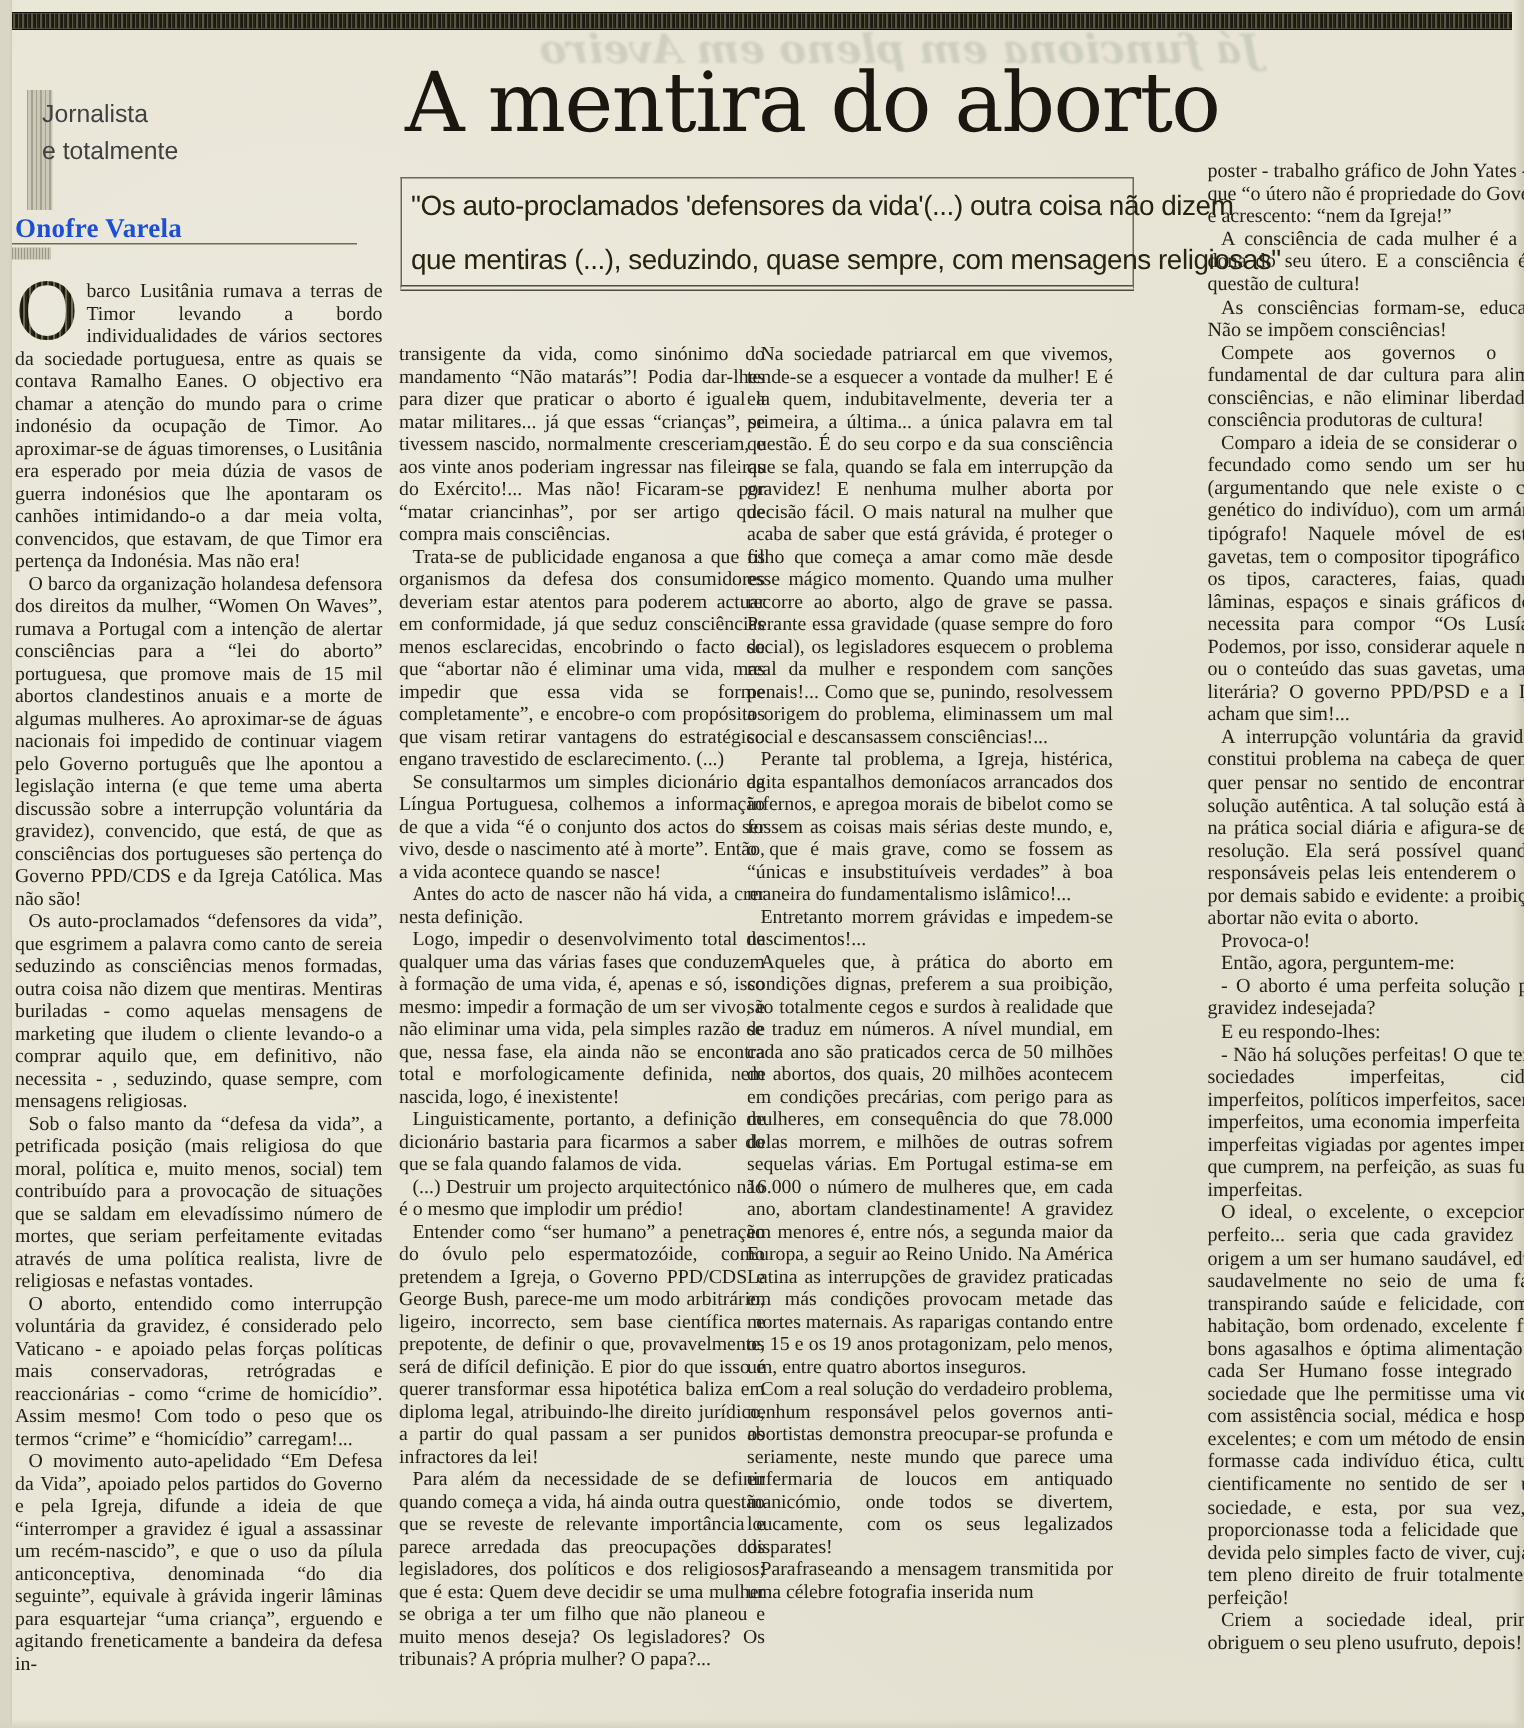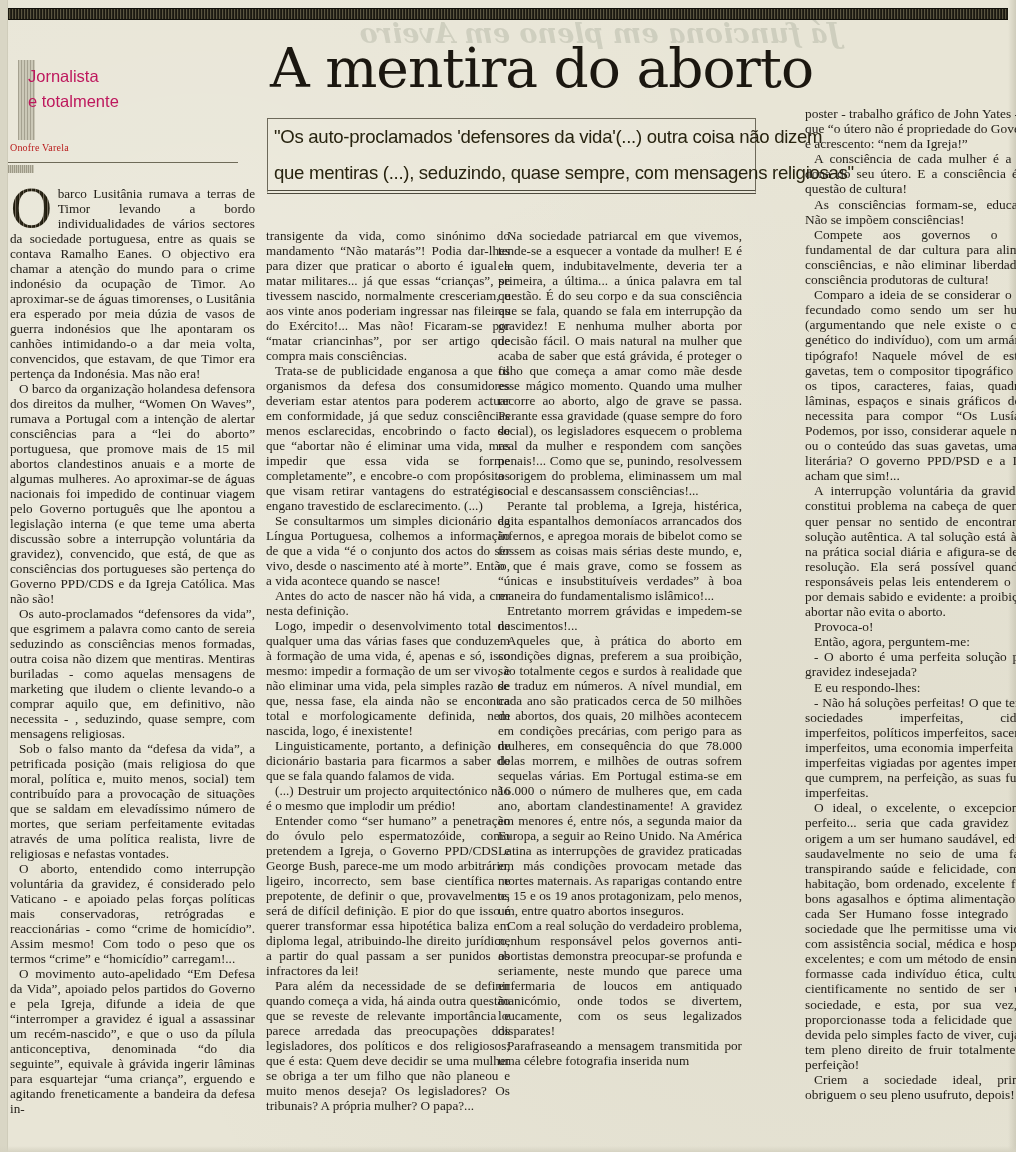--- a/index.html
+++ b/index.html
@@ -31,26 +31,26 @@
     filter:blur(.7px);white-space:nowrap;text-align:center;
   }
   .role-hatch{
     position:absolute;left:18px;top:60px;width:17px;height:80px;
     background:repeating-linear-gradient(90deg,#a5a190 0 1px,#cbc8b7 1px 3px),
                repeating-linear-gradient(0deg,rgba(255,255,255,.25) 0 1px,transparent 1px 3px);
   }
   .role-label{
     position:absolute;left:28px;top:64px;width:160px;
     font-family:"Liberation Sans", sans-serif;
-    font-size:16.5px;line-height:25px;color:#be185d;
+    font-size:16.5px;line-height:25px;color:#404040;
   }
   .author{
     position:absolute;left:10px;top:142px;width:230px;
-    font-family:"Liberation Serif", serif;font-weight:normal;
-    font-size:10px;color:#b91c1c;letter-spacing:.2px;
+    font-family:"Liberation Serif", serif;font-weight:bold;
+    font-size:18px;color:#1d4ed8;letter-spacing:.2px;
   }
   .author-rule{position:absolute;left:8px;top:162px;width:230px;height:0;border-top:1.4px solid #6e6a58;}
   .author-hatch{
     position:absolute;left:8px;top:165px;width:26px;height:8px;
     background:repeating-linear-gradient(90deg,#9d9987 0 1px,#c9c6b5 1px 2px);
   }
 
   .headline{
     position:absolute;left:270px;top:36px;width:640px;height:66px;
     font-family:"DejaVu Serif", serif;font-weight:500;

